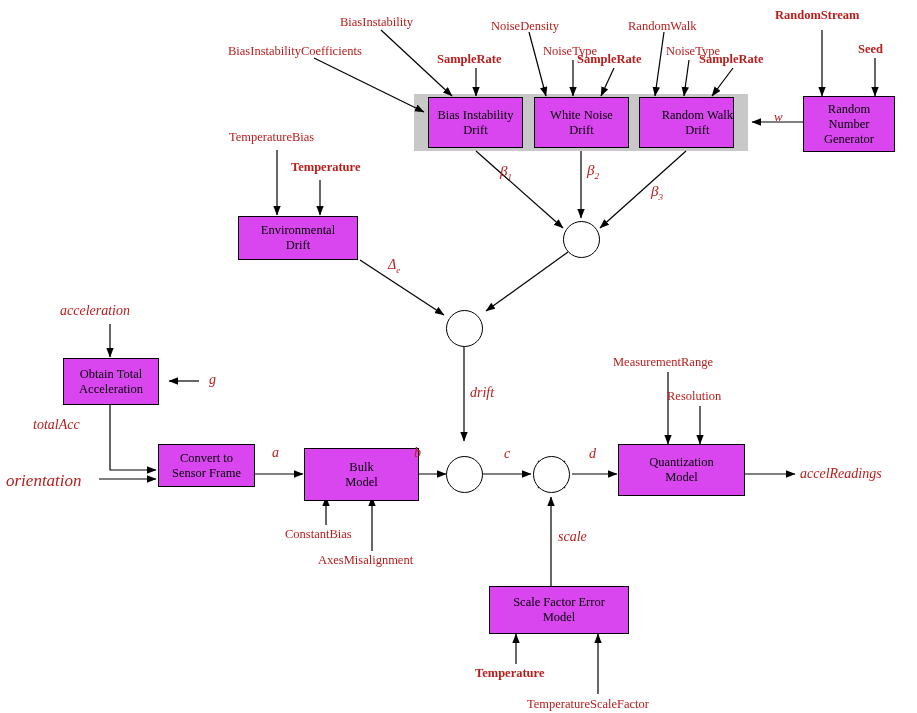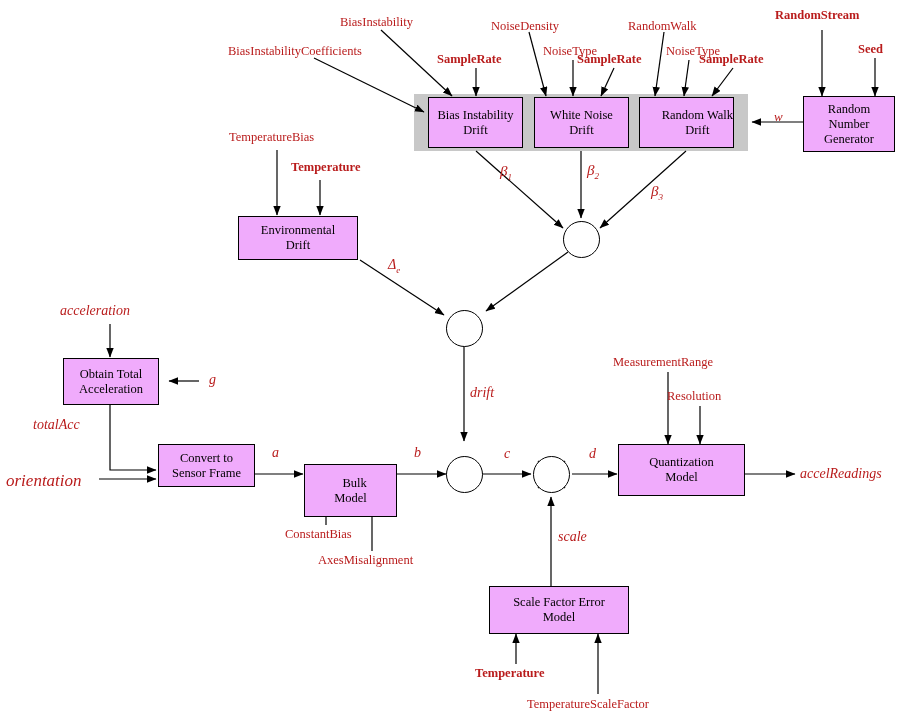--- a/index.html
+++ b/index.html
@@ -31,21 +31,21 @@
     font-size: 12.5px;
     color: #b91c1c;
     white-space: nowrap;
     line-height: 1.15;
   }
   .lbl.bold { font-weight: bold; }
   .lbl.italic { font-style: italic; }
   .blockbox {
     position: absolute;
     border: 1.4px solid #000;
-    background: #f0abfc;
+    background: #d946ef;
     display: flex;
     align-items: center;
     justify-content: center;
     text-align: center;
     font-family: "Liberation Serif", serif;
     font-size: 12.5px;
     color: #000;
     line-height: 1.2;
     box-sizing: border-box;
   }
@@ -199,21 +199,21 @@
   <div class="blockbox" style="left:63px; top:358px; width:96px; height:47px;">
     <span style="white-space:pre-line;">Obtain Total
 Acceleration</span>
   </div>
 
   <div class="blockbox" style="left:158px; top:444px; width:97px; height:43px;">
     <span style="white-space:pre-line;">Convert to
 Sensor Frame</span>
   </div>
 
-  <div class="blockbox" style="left:304px; top:464px; width:93px; height:53px;text-align:right;">
+  <div class="blockbox" style="left:304px; top:448px; width:115px; height:53px;">
     <span style="white-space:pre-line;">Bulk
 Model</span>
   </div>
 
   <div class="blockbox" style="left:618px; top:444px; width:127px; height:52px;">
     <span style="white-space:pre-line;">Quantization
 Model</span>
   </div>
 
   <div class="blockbox" style="left:489px; top:586px; width:140px; height:48px;">

